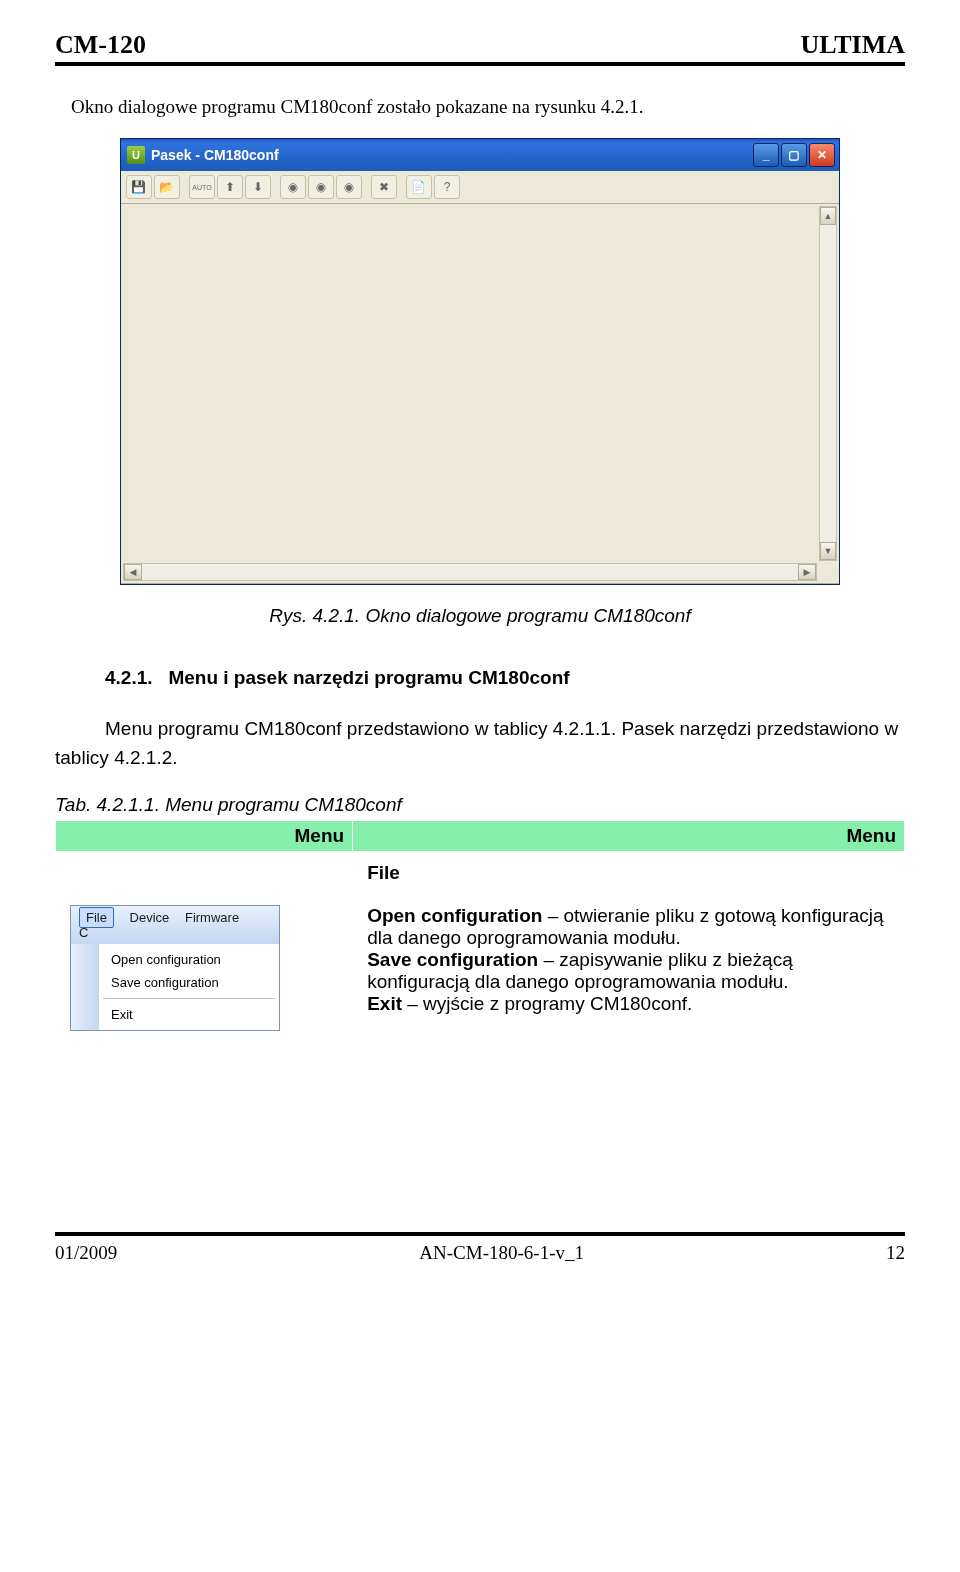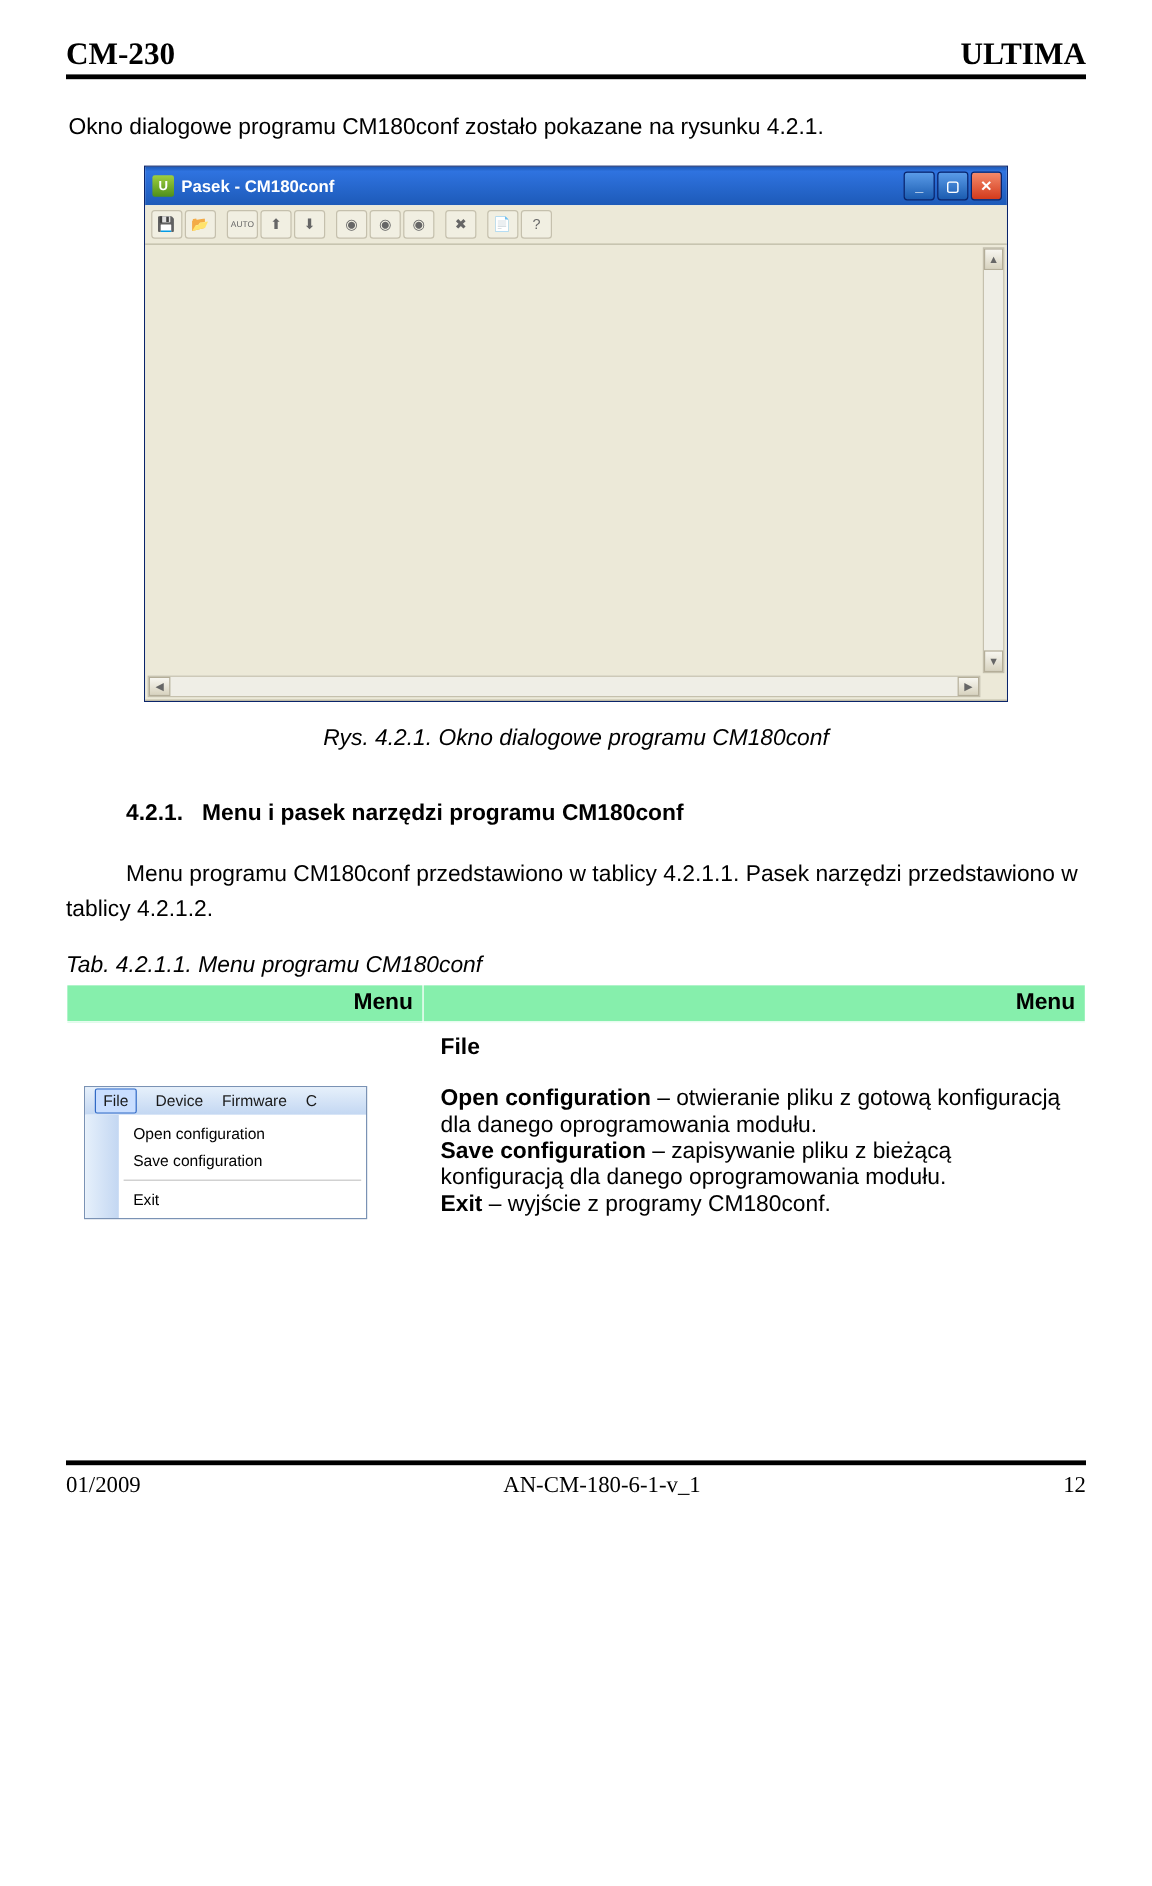--- a/index.html
+++ b/index.html
@@ -25,21 +25,22 @@
     position: relative;
   }
   .double-rule::after {
     content: "";
     position: absolute;
     left: 0; right: 0; bottom: 0;
     border-top: 1px solid #000;
   }
   .intro-text {
     font-size: 19px;
-    margin: 30px 0 20px 2px;
+    margin: 30px 0 20px 16px;
+    font-family: Liberation Serif, serif;
   }
   
   .window-wrap {
     margin: 0 auto;
     width: 720px;
     border: 1px solid #0a246a;
   }
   .titlebar {
     height: 32px;
     background: linear-gradient(to bottom, #1d5ab8 0%, #2f73e0 12%, #1d5ab8 100%);
@@ -185,21 +186,21 @@
     text-align: left;
   }
   td.opis-file {
     text-align: center;
     background: #fff;
     padding-bottom: 14px;
   }
   
   .file-menu-mock {
     border: 1px solid #7a92b4;
-    width: 236px;
+    width: 210px;
     font-family: Tahoma, sans-serif;
     font-size: 13px;
   }
   .fm-top {
     background: linear-gradient(#e6f0fb,#c3d7f2);
     padding: 4px 8px;
     color: #1a1a1a;
   }
   .fm-top span { margin-right: 12px; }
   .fm-body {
@@ -224,21 +225,21 @@
     justify-content: space-between;
     font-family: "Times New Roman", serif;
     font-size: 19px;
     margin-top: 6px;
   }
 </style>
 </head>
 <body>
 
 <div class="page-header">
-  <div>CM-230</div>
+  <div>CM-120</div>
   <div>ULTIMA</div>
 </div>
 <div class="double-rule"></div>
 
 <p class="intro-text">Okno dialogowe programu CM180conf zostało pokazane na rysunku 4.2.1.</p>
 
 <div class="window-wrap">
   <div class="titlebar">
     <div class="titlebar-left">
       <div class="app-ico">U</div>

